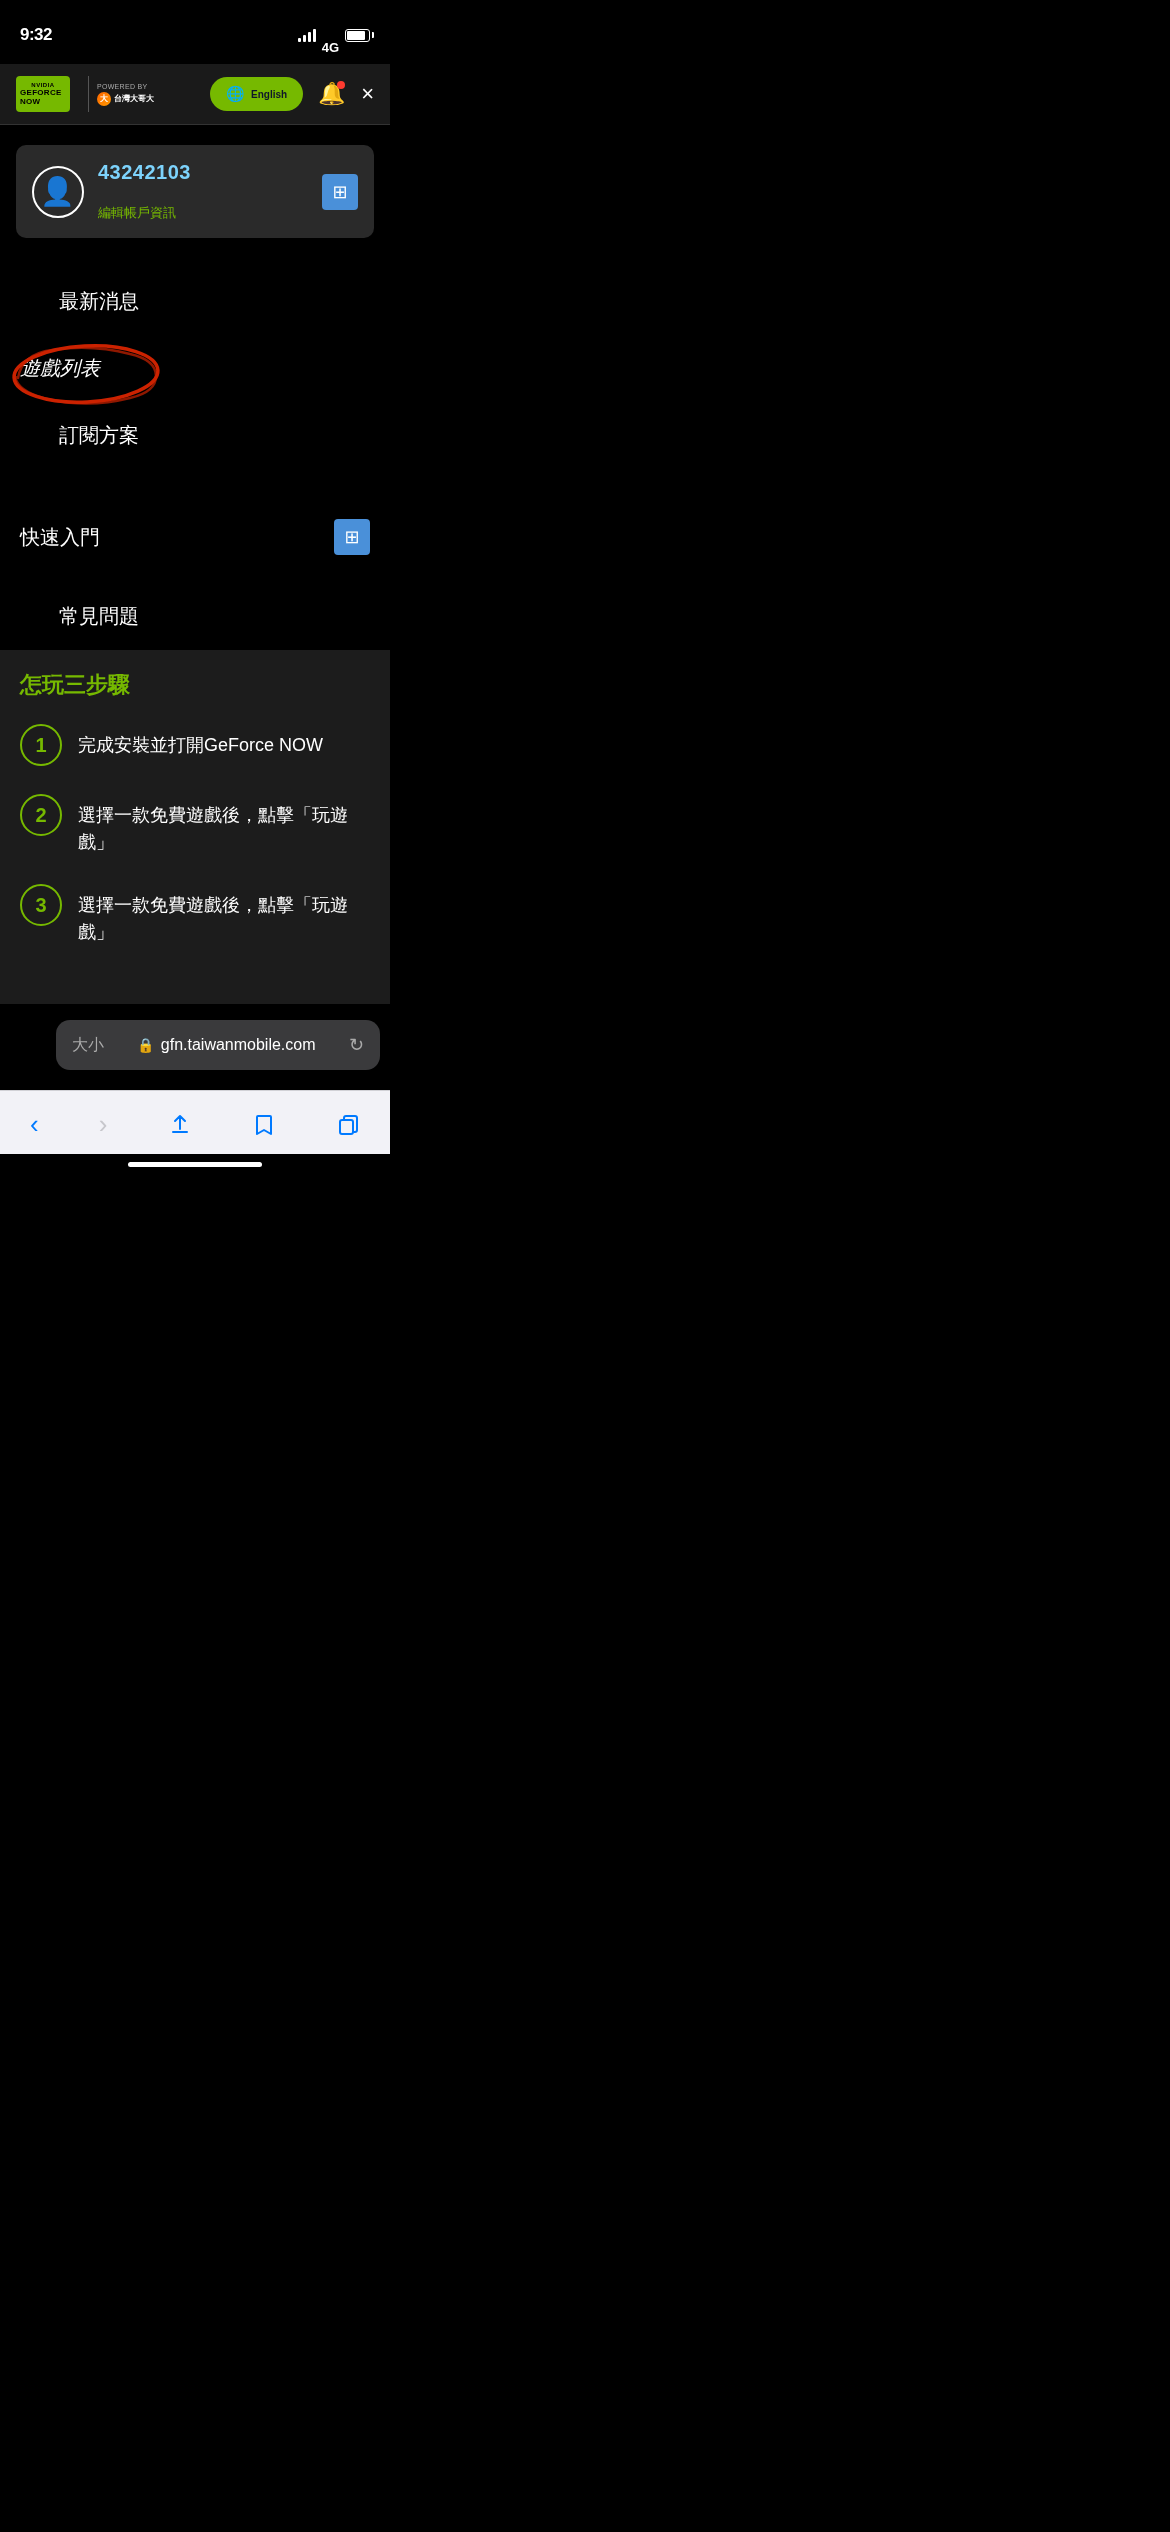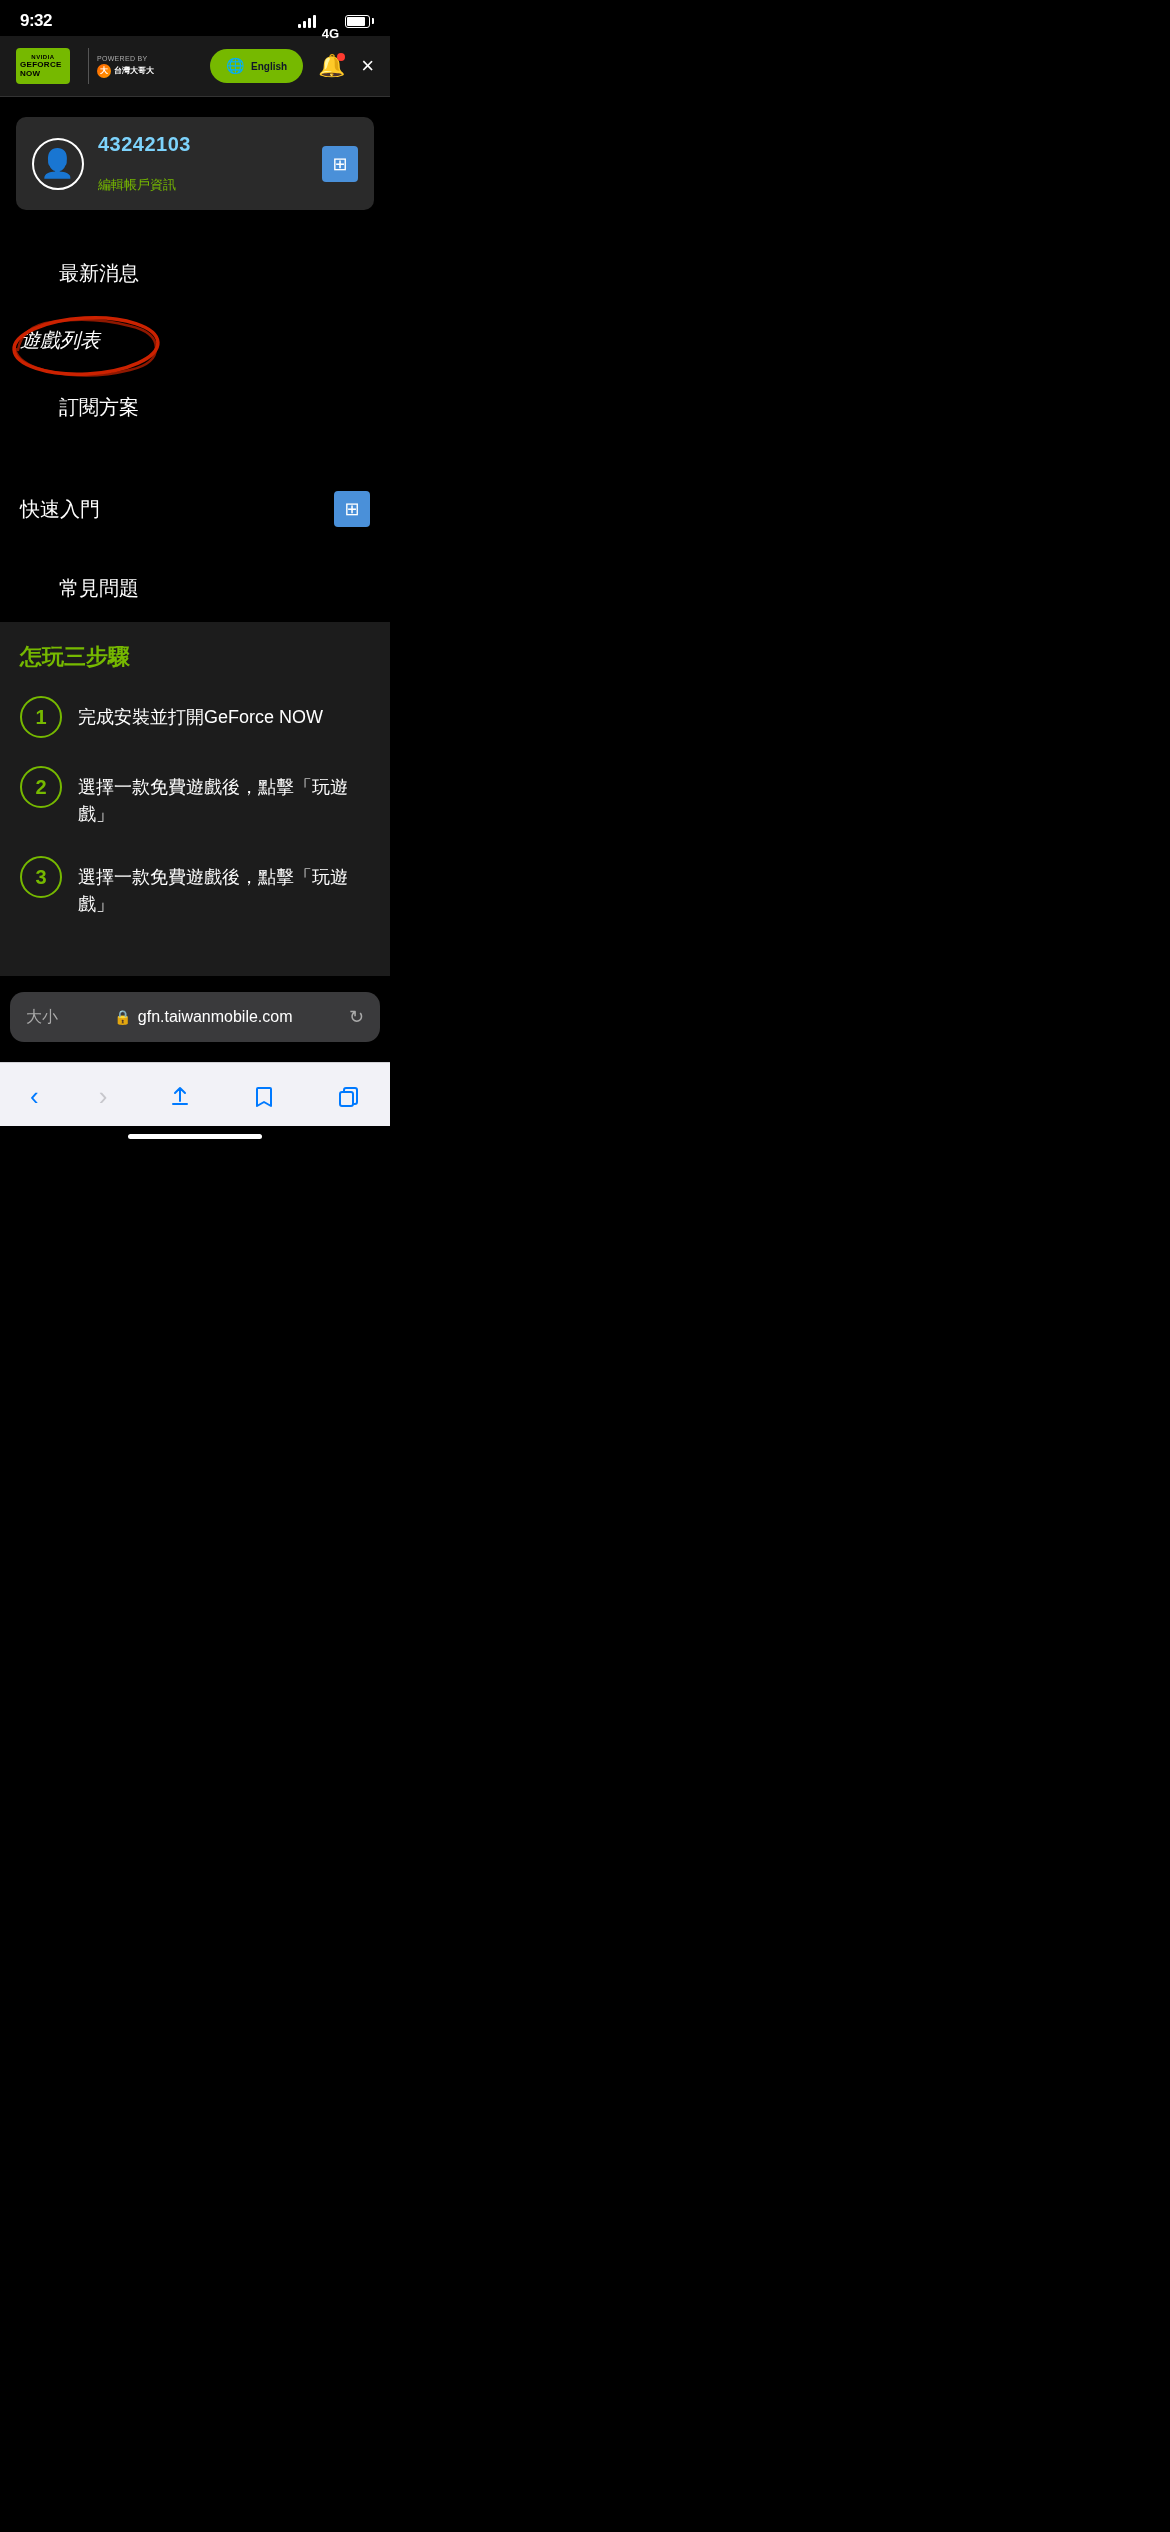--- a/index.html
+++ b/index.html
@@ -14,21 +14,21 @@
       position: relative;
     }
 
     
     .status-bar {
       display: flex;
       justify-content: space-between;
       align-items: center;
       padding: 14px 20px 8px 20px;
       background: #000;
-      height: 36px;
+      height: 64px;
     }
 
     .status-time {
       font-size: 17px;
       font-weight: 600;
       color: #fff;
       letter-spacing: -0.5px;
     }
 
     .status-icons {
@@ -604,21 +604,21 @@
   </div>
 
   <div class="step-item">
     <div class="step-number">
       <span class="step-num-text">3</span>
     </div>
     <span class="step-text">選擇一款免費遊戲後，點擊「玩遊戲」</span>
   </div>
 </div>
 
-<div style="background:#000; padding-bottom:4px;">
+<div style="background:#000; padding-bottom:4px;padding-left:46px;">
   <div class="browser-bar">
     <span class="browser-size-text">大小</span>
     <div class="browser-url-section">
       <span class="lock-icon">🔒</span>
       <span class="browser-url">gfn.taiwanmobile.com</span>
     </div>
     <span class="refresh-icon">↻</span>
   </div>
 </div>
 

